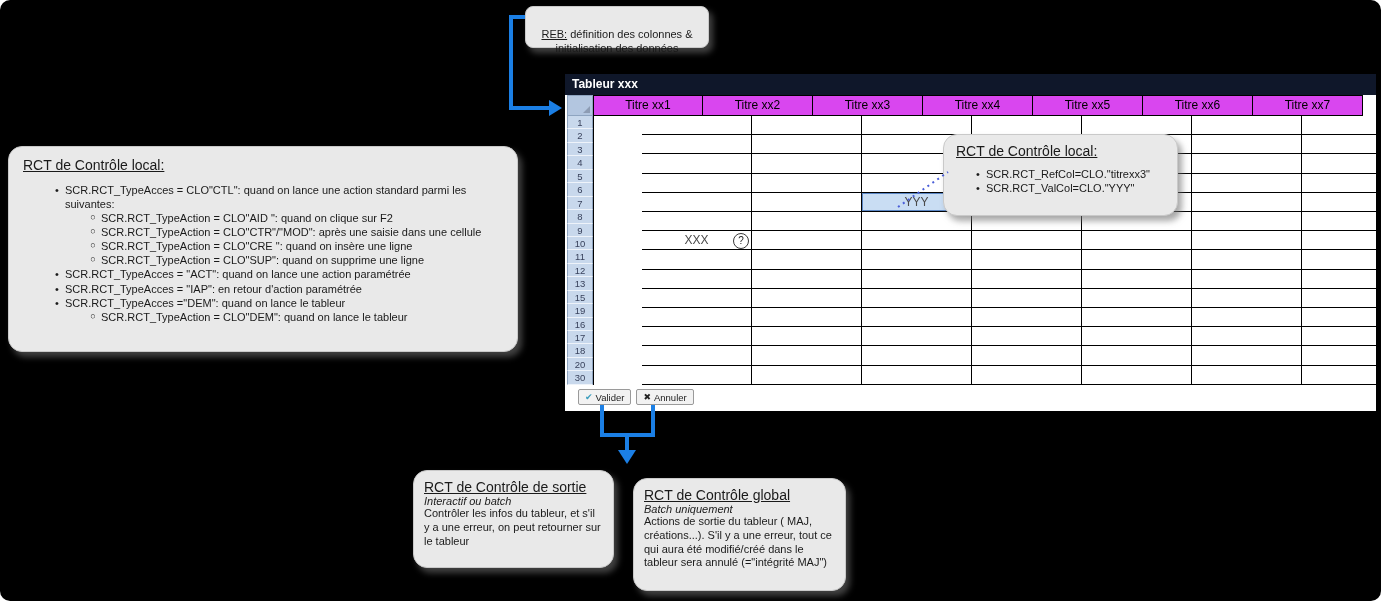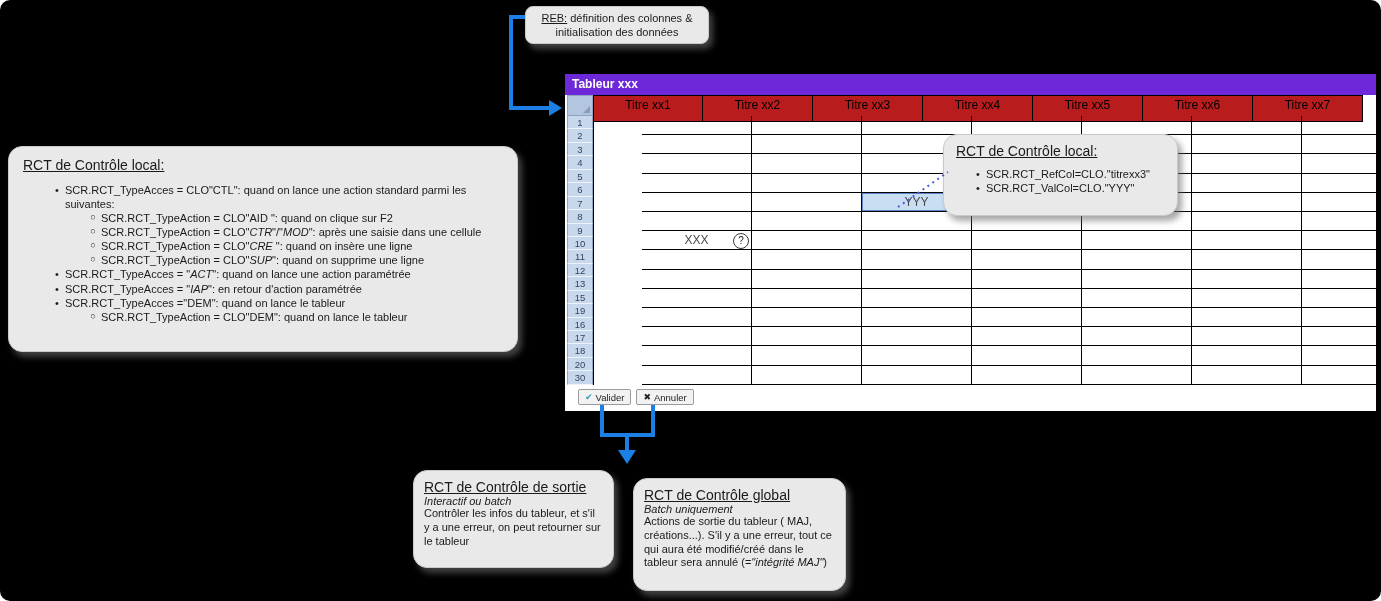--- a/index.html
+++ b/index.html
@@ -4,48 +4,48 @@
 <style>
   html,body{margin:0;padding:0;background:#ffffff;font-family:"Liberation Sans",sans-serif;}
   #canvas{position:relative;width:1381px;height:601px;background:#000;border-radius:10px;overflow:hidden;}
 
   
   .callout{position:absolute;background:#e9e9e9;border:1px solid #c9c9c9;border-radius:14px;
            box-shadow:4px 5px 6px rgba(110,110,110,.6);color:#1a1a1a;box-sizing:border-box;}
   .callout .title{font-size:14px;text-decoration:underline;}
   .callout .sub{font-size:11px;font-style:italic;}
   .callout .body{font-size:11px;line-height:1.25;}
-  .it{font-style:italic;}
+  .it{}
   .bullet{display:flex;font-size:11px;line-height:1.28;}
   .bullet .marker{flex:0 0 auto;text-align:center;}
   .bullet.l1{margin-left:26px;}
   .bullet.l1 .marker{width:16px;font-size:11px;}
   .bullet.l2{margin-left:62px;}
   .bullet.l2 .marker{width:16px;font-size:9px;line-height:1.55;}
 
-  #callout-reb{left:525px;top:6px;width:184px;height:38px;padding:4px 6px;text-align:center;
+  #callout-reb{left:525px;top:6px;width:184px;height:38px;padding:20px 6px;text-align:center;
                font-size:11px;line-height:1.3;border-radius:8px;}
   #callout-local-left{left:8px;top:146px;width:510px;height:206px;padding:10px 14px;}
   #callout-local-left .title{margin-bottom:10px;}
   #callout-local-right{left:943px;top:134px;width:235px;height:82px;padding:8px 12px;z-index:30;}
   #callout-local-right .title{margin-bottom:8px;}
   #callout-local-right .bullet.l1{margin-left:14px;}
   #callout-sortie{left:413px;top:470px;width:201px;height:98px;padding:8px 10px;}
   #callout-global{left:633px;top:478px;width:213px;height:113px;padding:8px 10px;}
 
   
   #window{position:absolute;left:565px;top:74px;width:811px;height:337px;background:#fff;}
-  #titlebar{position:absolute;left:0;top:0;width:100%;height:21px;background:#6d28d9;color:#fff;
+  #titlebar{position:absolute;left:0;top:0;width:100%;height:21px;background:#0f172a;color:#fff;
             font-weight:bold;font-size:12px;line-height:21px;padding-left:7px;box-sizing:border-box;}
   #corner-cell{position:absolute;left:2px;top:21px;width:26px;height:21px;background:#b3c6e0;
                border:1px solid #8ea4c0;box-sizing:border-box;}
   #corner-cell .tri{position:absolute;right:2px;bottom:2px;width:0;height:0;
                border-bottom:7px solid #8d9cb4;border-left:7px solid transparent;}
   #col-headers{position:absolute;left:28px;top:21px;display:flex;}
-  .col-header{width:110px;height:27px;background:#b91c1c;border:1px solid #000;border-left:none;
+  .col-header{width:110px;height:21px;background:#d946ef;border:1px solid #000;border-left:none;
               box-sizing:border-box;text-align:center;font-size:12px;line-height:19px;color:#000;}
   .col-header:first-child{border-left:1px solid #000;}
   #row-numbers{position:absolute;left:2px;top:42px;width:26px;}
   .row-num{height:13.45px;background:#c8d8ec;border-bottom:1px solid #eef3fa;border-left:1px solid #8ea4c0;
            border-right:1px solid #8ea4c0;box-sizing:border-box;text-align:center;font-size:9.5px;
            line-height:13px;color:#39425c;}
   #data-grid{position:absolute;left:28px;top:42px;width:770px;display:grid;
              grid-template-columns:repeat(7,110px);grid-auto-rows:19.214px;border-left:1px solid #000;padding-left:48px;}
   .cell{border-right:1px solid #000;border-bottom:1px solid #000;box-sizing:border-box;position:relative;
         font-size:12px;color:#4a4a4a;display:flex;align-items:center;justify-content:center;}

